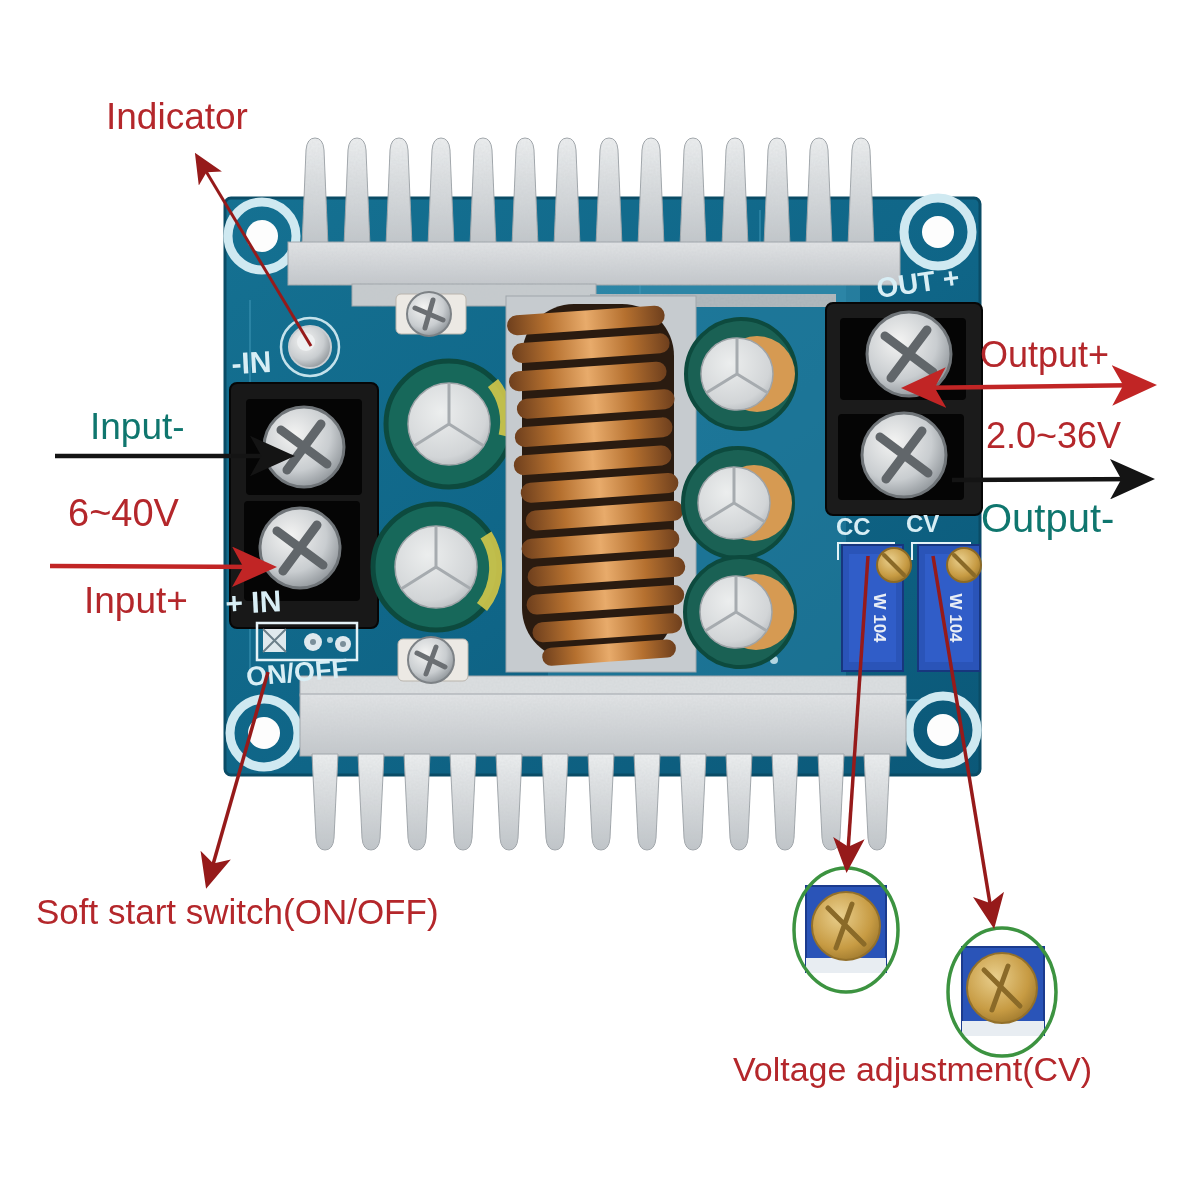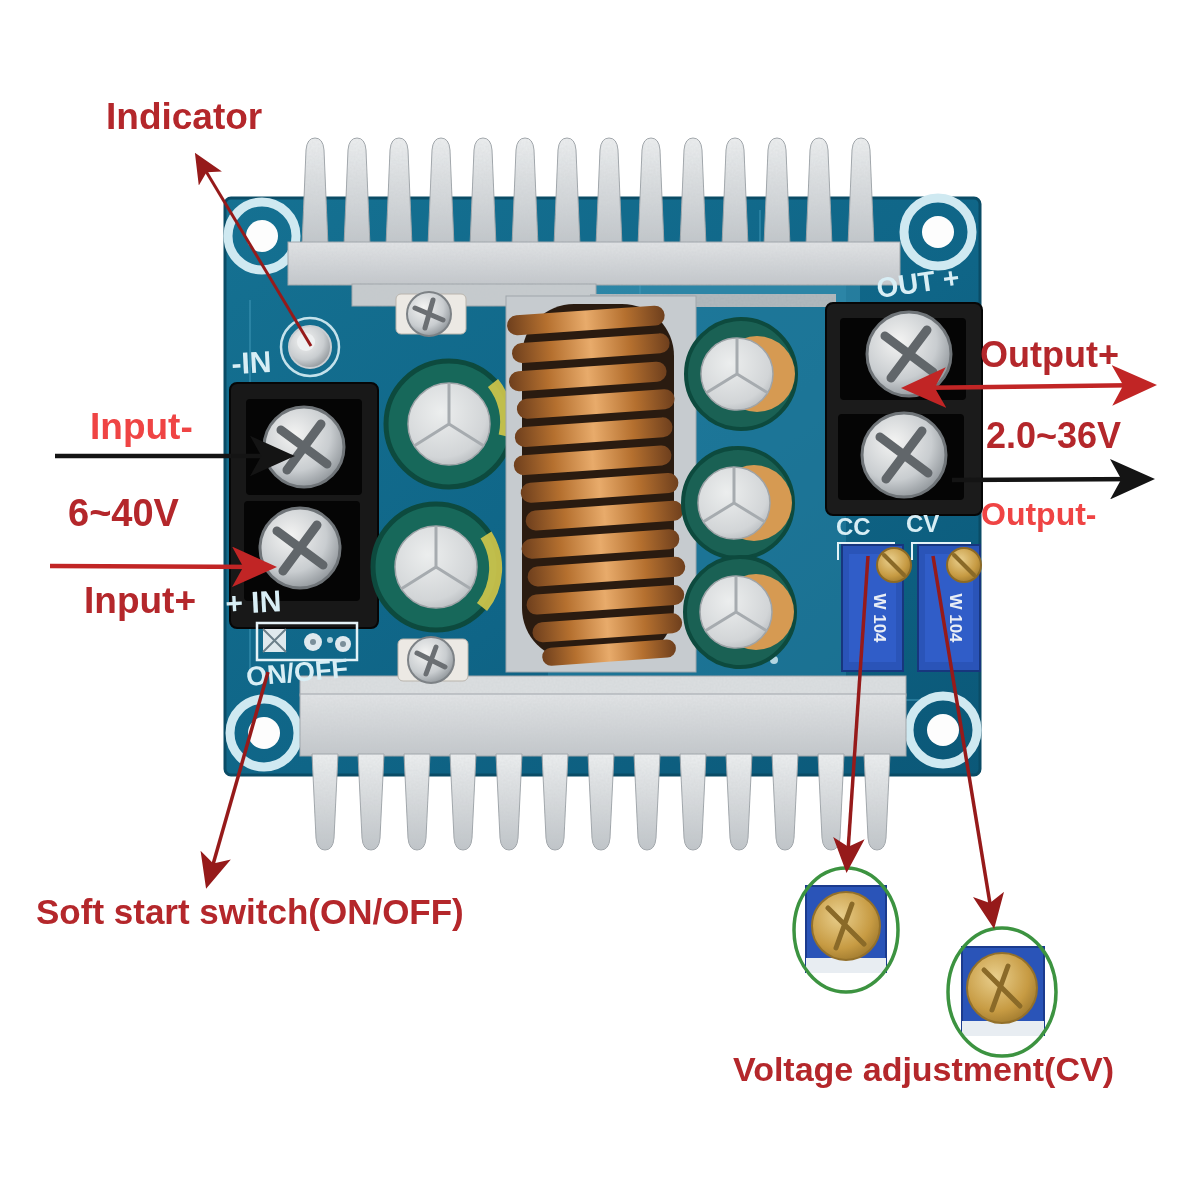--- a/index.html
+++ b/index.html
@@ -1,22 +1,22 @@
 <!DOCTYPE html>
 <html><head>
 <meta charset="utf-8">
 <style>
   html,body{margin:0;padding:0;background:#fff;}
   .canvas{position:relative;width:1200px;height:1200px;background:#ffffff;overflow:hidden;
           font-family:"Liberation Sans", sans-serif;}
   .stage{position:absolute;left:0;top:0;}
-  .label{position:absolute;font-weight:bold;white-space:nowrap;letter-spacing:0px;
+  .label{position:absolute;font-weight:normal;white-space:nowrap;letter-spacing:0px;
          font-family:"Liberation Sans", sans-serif;}
   .red{color:#b4272b;}
-  .blk{color:#ef4444;}
+  .blk{color:#0f766e;}
 </style>
 </head>
 <body>
 
 <div class="canvas">
 
   <svg class="stage" width="1200" height="1200" viewBox="0 0 1200 1200">
     <defs>
       <linearGradient id="gPcb" x1="0" y1="0" x2="1" y2="1">
         <stop offset="0" stop-color="#157192"></stop>
@@ -311,17 +311,17 @@
   <div class="label red" style="left:68px;top:492px;font-size:38px;">6~40V</div>
 
   <div class="label red" style="left:84px;top:580px;font-size:37px;">Input+</div>
 
   <div class="label red" style="left:980px;top:334px;font-size:36px;">Output+</div>
 
   <div class="label red" style="left:36px;top:892px;font-size:35px;">Soft start switch(ON/OFF)</div>
 
   <div class="label red" style="left:986px;top:415px;font-size:36px;">2.0~36V</div>
 
-  <div class="label blk" style="left:981px;top:496px;font-size:32px;">Output-</div>
+  <div class="label blk" style="left:981px;top:496px;font-size:40px;">Output-</div>
 
 
   <div class="label red" style="left:733px;top:1050px;font-size:34px;">Voltage adjustment(CV)</div>
 </div>
 
 </body></html>

